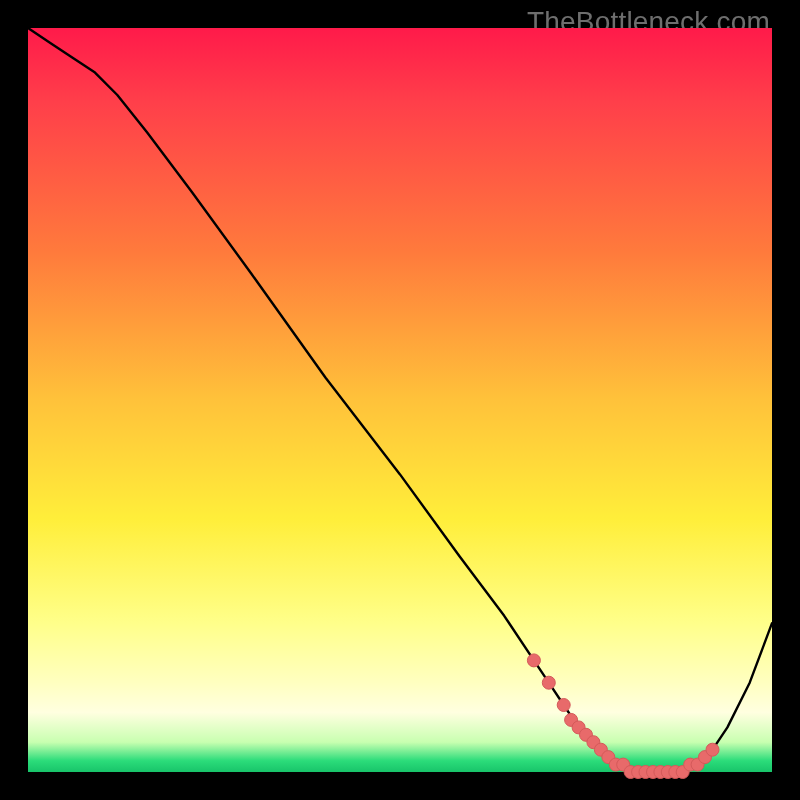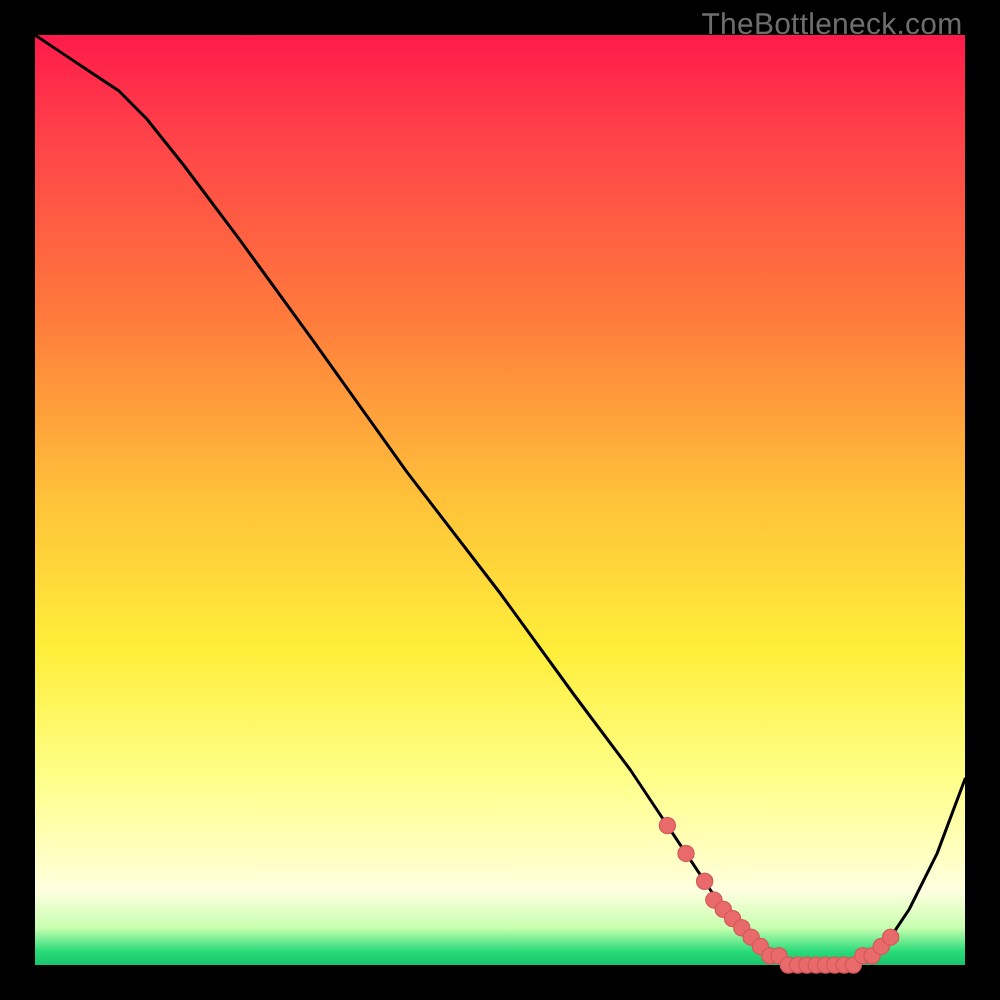--- a/index.html
+++ b/index.html
@@ -47,21 +47,21 @@
     top: 0;
     width: 100%;
     height: 100%;
     overflow: visible;
   }
   .watermark {
     position: absolute;
     top: 6px;
     right: 30px;
     color: #6e6e6e;
-    font-size: 24px;
+    font-size: 28px;
     letter-spacing: 0.2px;
     user-select: none;
   }
 </style>
 </head>
 <body>
 
 <div class="watermark">TheBottleneck.com</div>
 
 <div class="frame">

